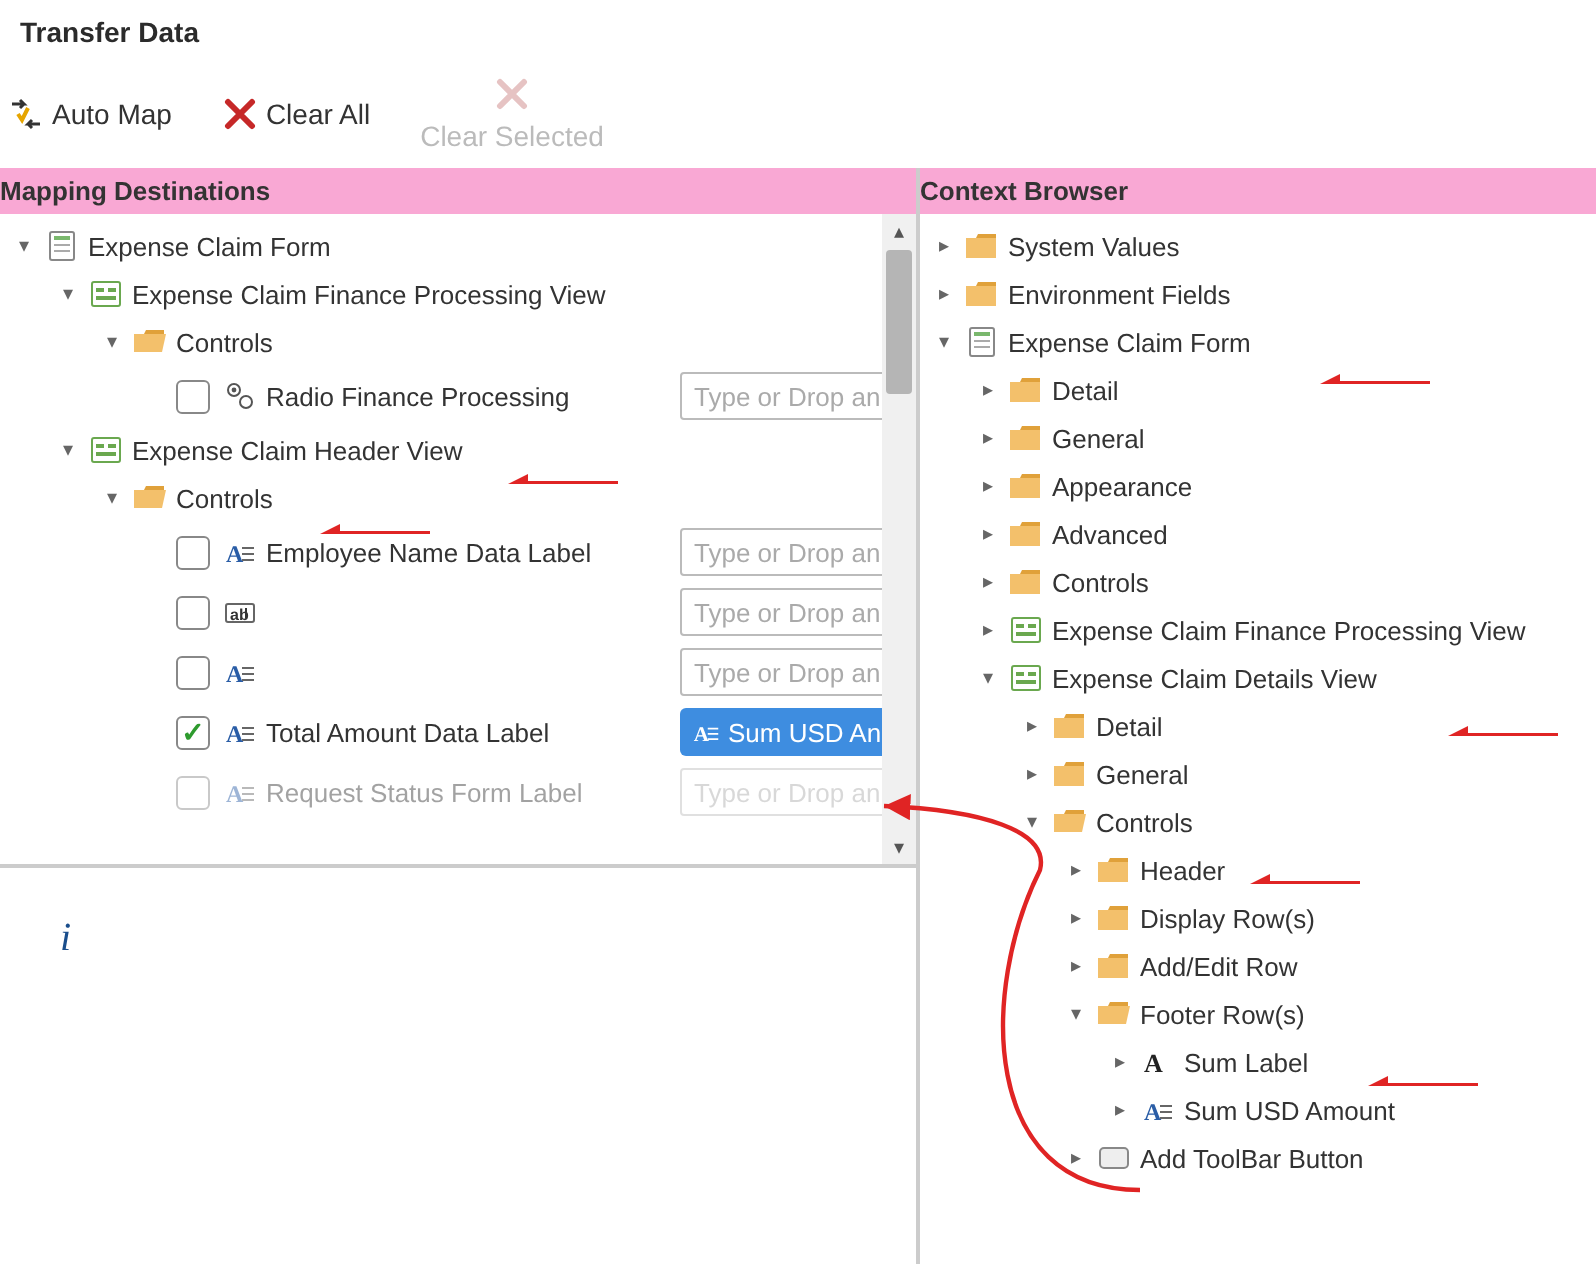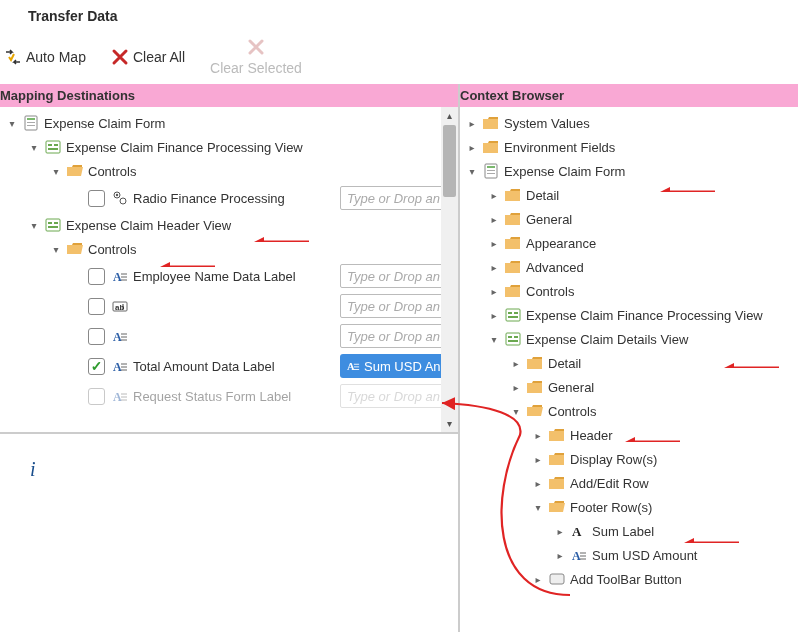--- a/index.html
+++ b/index.html
@@ -8,21 +8,21 @@
     font-family: "Segoe UI", Arial, sans-serif;
     font-size: 13px;
     color: #333;
     background: #fff;
     width: 798px;
     height: 638px;
     overflow: hidden;
     position: relative;
   }
   .header {
-    padding: 8px 28px 10px;
+    padding: 8px 10px 10px;
     font-weight: 600;
     font-size: 14px;
     color: #2b2b2b;
   }
   .toolbar {
     padding: 4px 8px 8px 4px;
     display: flex;
     align-items: center;
     gap: 25px;
   }
@@ -92,21 +92,20 @@
 
   .chk { width: 17px; height: 17px; border: 1px solid #888; border-radius: 3px; background:#fff; display:inline-flex; align-items:center; justify-content:center; margin-right:2px; }
   .chk.checked::after {
     content:"✓"; color:#2e9b2e; font-weight:bold; font-size:14px; line-height:1;
   }
 
   .drop {
     height: 24px;
     border: 1px solid #bbb;
     border-radius: 2px;
-    font-style: italic;
     color: #aaa;
     padding: 0 6px;
     display: inline-flex;
     align-items: center;
     width: 112px;
     overflow: hidden;
     margin-left: auto;
     margin-right: 6px;
   }
   .token {

